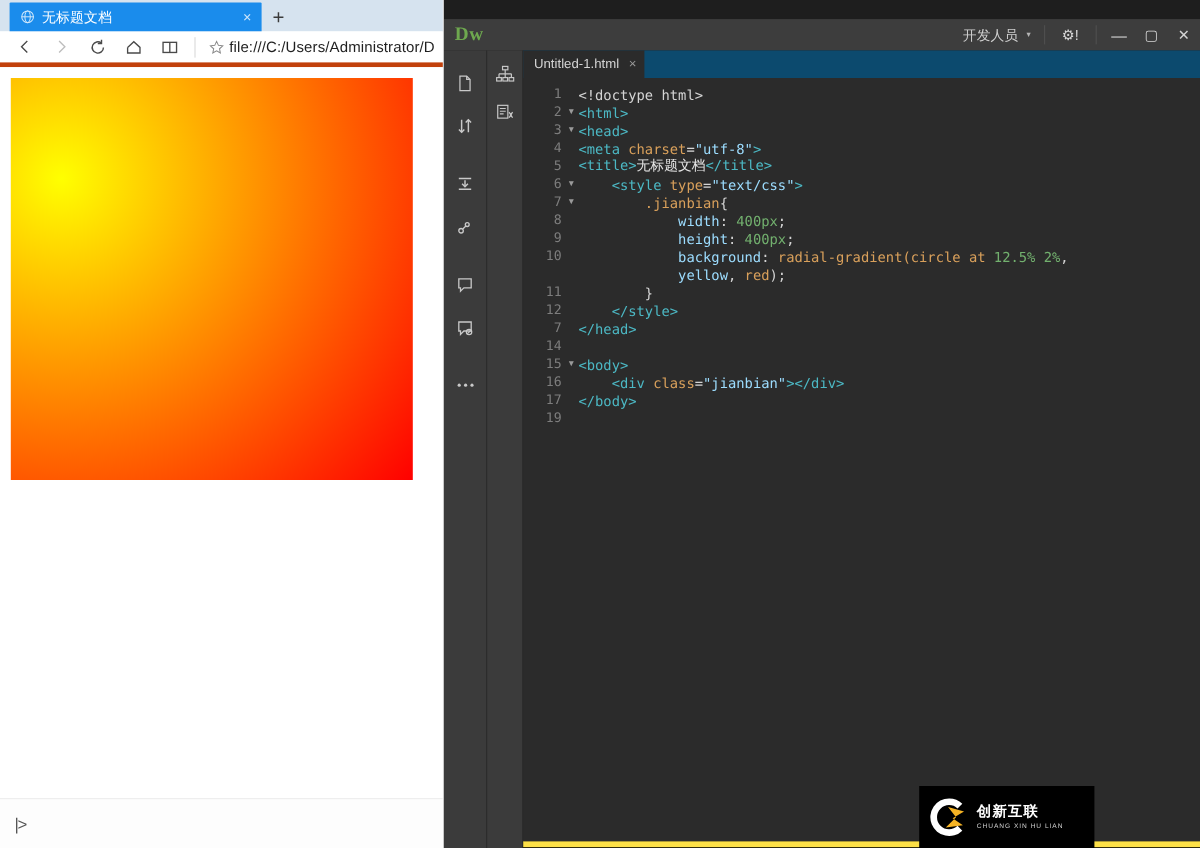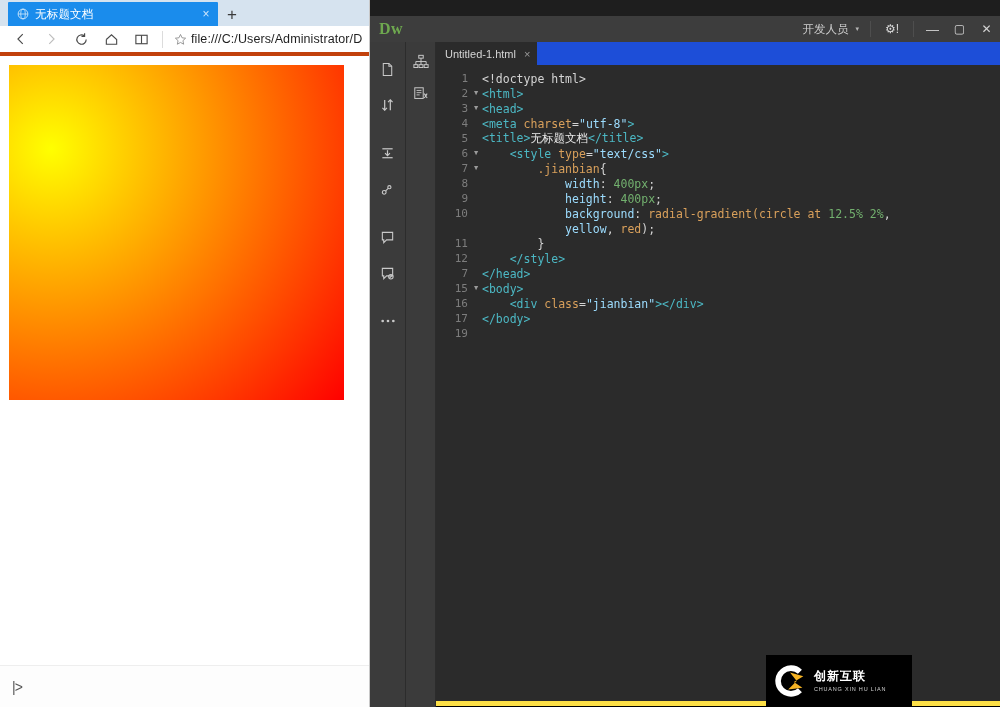--- a/index.html
+++ b/index.html
@@ -217,21 +217,21 @@
   }
 
   .dw-main {
     flex: 1 1 auto;
     display: flex; flex-direction: column;
     min-width: 0;
     background: #2b2b2b;
   }
   .dw-doctabs {
     height: 23px;
-    background: #1d4ed8;
+    background: #0c4a6e;
     display: flex; align-items: flex-end;
     flex: 0 0 auto;
   }
   .dw-doctab {
     height: 23px;
     background: #2b2b2b;
     color: #d4d4d4;
     font-size: 11px;
     display: flex; align-items: center;
     padding: 0 7px 0 9px;
@@ -537,20 +537,21 @@
             <div class="code-line"><span class="ln">5</span><span class="fold"></span><span class="code-text"><span class="c-tag">&lt;title&gt;</span><span class="c-txt">无标题文档</span><span class="c-tag">&lt;/title&gt;</span></span></div>
             <div class="code-line"><span class="ln">6</span><span class="fold">▼</span><span class="code-text"><span class="c-tag">    &lt;style </span><span class="c-attr">type</span><span class="c-punc">=</span><span class="c-str">"text/css"</span><span class="c-tag">&gt;</span></span></div>
             <div class="code-line"><span class="ln">7</span><span class="fold">▼</span><span class="code-text"><span class="c-sel">        .jianbian</span><span class="c-punc">{</span></span></div>
             <div class="code-line"><span class="ln">8</span><span class="fold"></span><span class="code-text"><span class="c-prop">            width</span><span class="c-punc">: </span><span class="c-val">400px</span><span class="c-punc">;</span></span></div>
             <div class="code-line"><span class="ln">9</span><span class="fold"></span><span class="code-text"><span class="c-prop">            height</span><span class="c-punc">: </span><span class="c-val">400px</span><span class="c-punc">;</span></span></div>
             <div class="code-line"><span class="ln">10</span><span class="fold"></span><span class="code-text"><span class="c-prop">            background</span><span class="c-punc">: </span><span class="c-func">radial-gradient(circle at </span><span class="c-num">12.5%</span><span class="c-punc"> </span><span class="c-num">2%</span><span class="c-punc">,</span></span></div>
             <div class="code-line"><span class="ln"></span><span class="fold"></span><span class="code-text"><span class="c-prop">            yellow</span><span class="c-punc">, </span><span class="c-func">red</span><span class="c-punc">);</span></span></div>
             <div class="code-line"><span class="ln">11</span><span class="fold"></span><span class="code-text"><span class="c-punc">        }</span></span></div>
             <div class="code-line"><span class="ln">12</span><span class="fold"></span><span class="code-text"><span class="c-tag">    &lt;/style&gt;</span></span></div>
             <div class="code-line"><span class="ln">7</span><span class="fold"></span><span class="code-text"><span class="c-tag">&lt;/head&gt;</span></span></div>
+            <div class="code-line"><span class="ln">14</span><span class="fold"></span><span class="code-text"><span class="c-punc"></span></span></div>
             <div class="code-line"><span class="ln">15</span><span class="fold">▼</span><span class="code-text"><span class="c-tag">&lt;body&gt;</span></span></div>
             <div class="code-line"><span class="ln">16</span><span class="fold"></span><span class="code-text"><span class="c-tag">    &lt;div </span><span class="c-attr">class</span><span class="c-punc">=</span><span class="c-str">"jianbian"</span><span class="c-tag">&gt;&lt;/div&gt;</span></span></div>
             <div class="code-line"><span class="ln">17</span><span class="fold"></span><span class="code-text"><span class="c-tag">&lt;/body&gt;</span></span></div>
             <div class="code-line"><span class="ln">19</span><span class="fold"></span><span class="code-text"><span class="c-punc"></span></span></div>
           </div>
         <div class="dw-statusbar">
           <div id="crumbs" style="display:flex;align-items:center">
               <span class="crumb">head</span>
               <span class="crumb active">style</span>
             </div>

